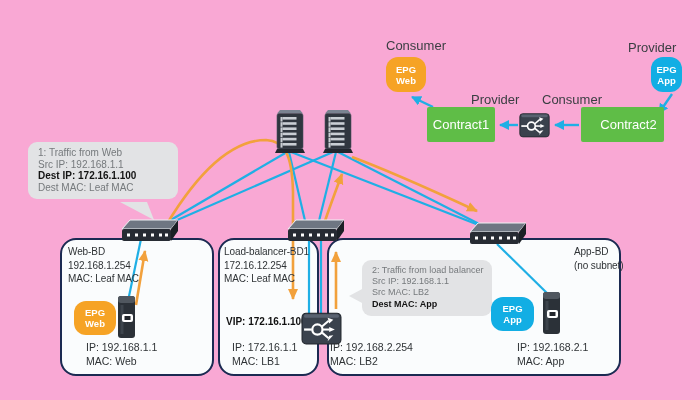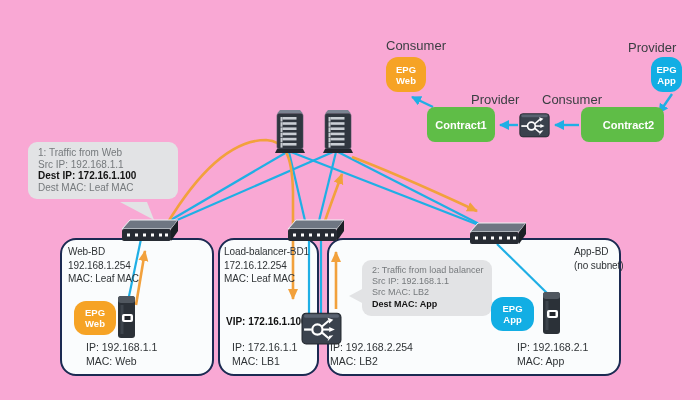--- a/index.html
+++ b/index.html
@@ -16,21 +16,21 @@
   .callout .line{white-space:nowrap;}
   .callout .b{font-weight:bold;color:#141414;}
   .c1{font-size:10px;line-height:11.6px;}
   .c2{font-size:9px;line-height:11.2px;}
   .flow-label{font-size:13px;color:#3A3E42;white-space:nowrap;}
   .epg{display:flex;align-items:center;justify-content:center;text-align:center;
        border-radius:12px;color:#fff;font-weight:bold;font-size:9.5px;line-height:11px;white-space:pre-line;}
   .epg.orange{background:#F6A325;}
   .epg.blue{background:#12AEE4;}
   .contract{display:flex;align-items:center;justify-content:center;background:#5FBD47;
-       border-radius:8px;color:#fff;font-size:11px;white-space:nowrap;font-weight:bold;}
+       border-radius:2px;color:#fff;font-size:13px;white-space:nowrap;}
 </style>
 </head>
 <body>
 
 <div class="stage">
 
   <div class="bd-box" style="left:60px;top:238px;width:150px;height:134px;"></div>
   <div class="bd-box" style="left:218px;top:238px;width:97px;height:134px;"></div>
   <div class="bd-box" style="left:327px;top:238px;width:290px;height:134px;"></div>
 

